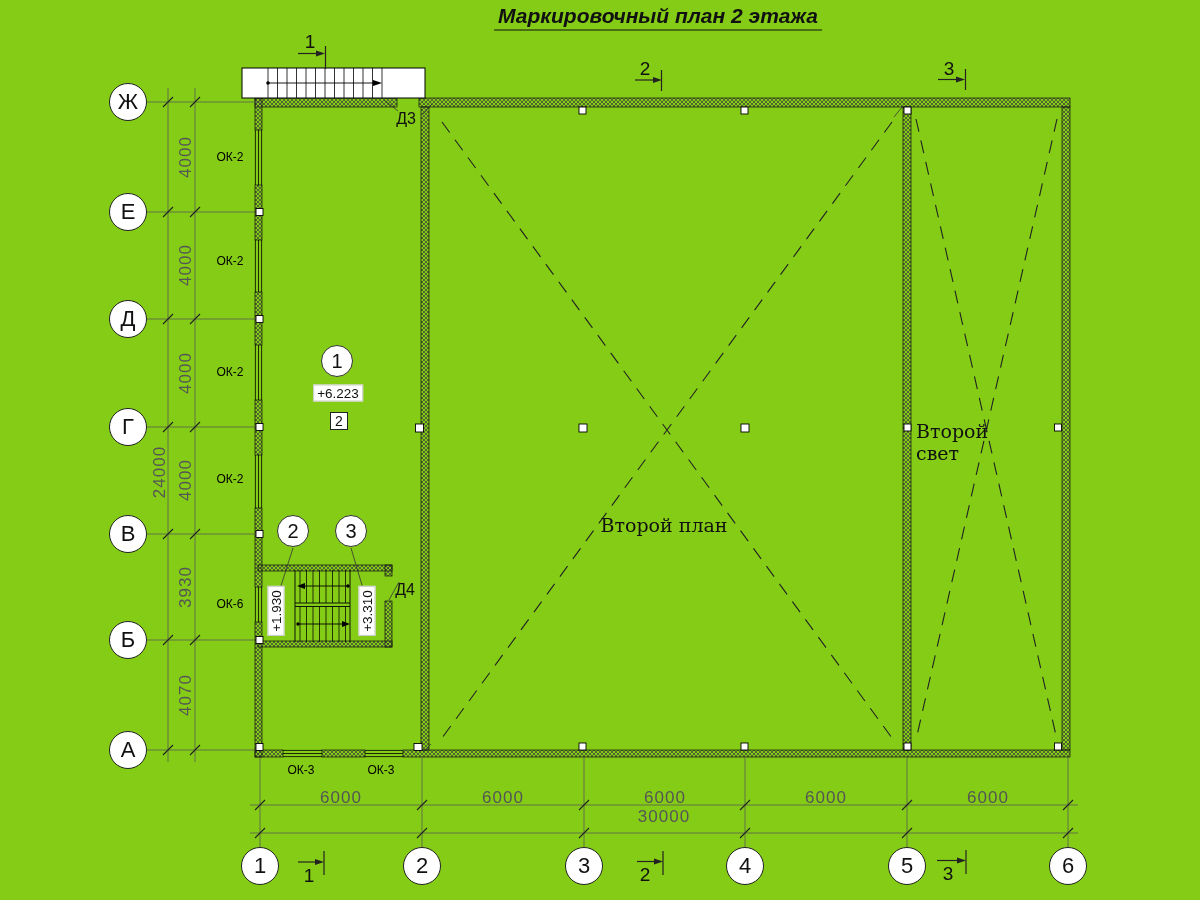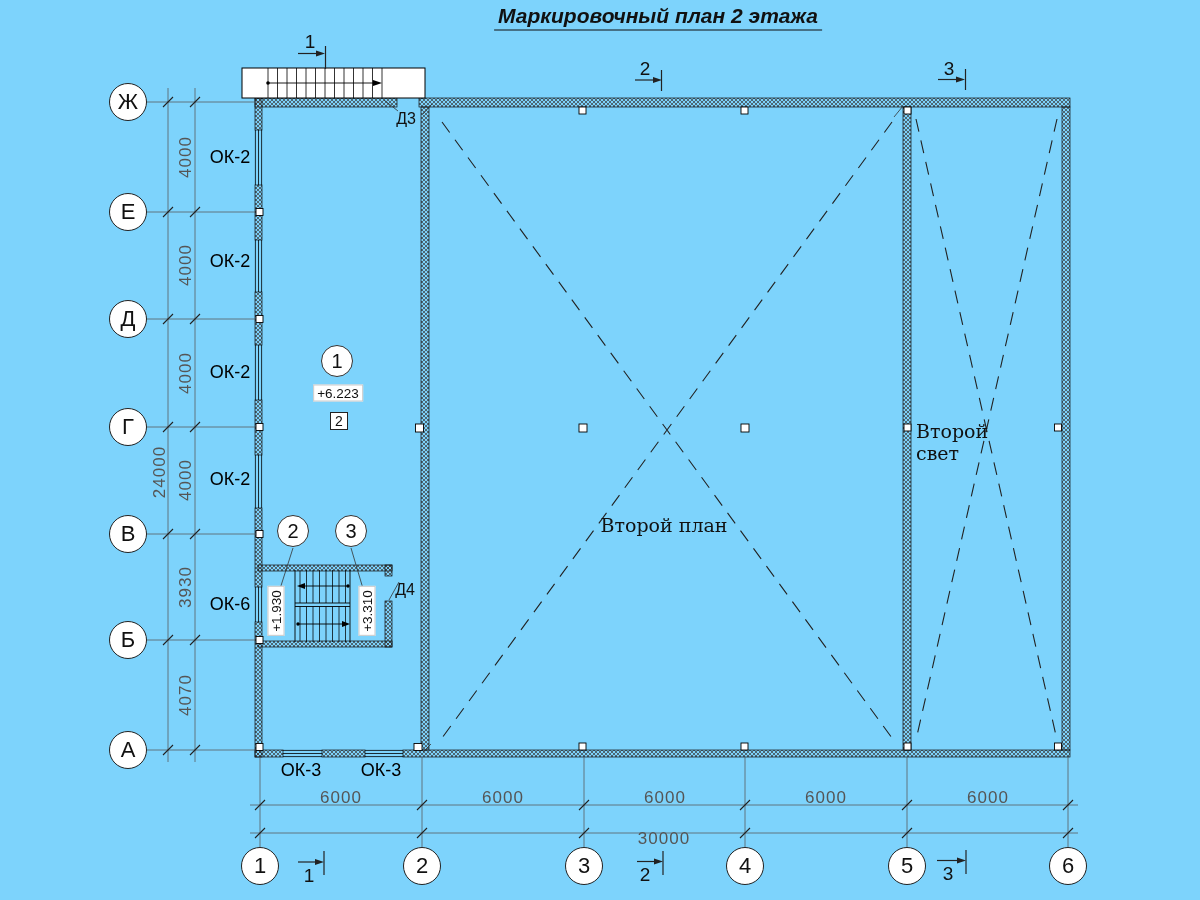--- a/index.html
+++ b/index.html
@@ -1,28 +1,28 @@
 <!DOCTYPE html>
 <html><head>
 <meta charset="utf-8">
 <style>
   html,body{margin:0;padding:0;background:#fff}
-  .sheet{position:relative;width:1200px;height:900px;background:#7dd3fc;
+  .sheet{position:relative;width:1200px;height:900px;background:#84cc16;
          font-family:"Liberation Sans",sans-serif;color:#111;overflow:hidden}
   .abs{position:absolute}
   .ctr{transform:translate(-50%,-50%)}
   .vert{transform:translate(-50%,-50%) rotate(-90deg)}
   .title{font-size:21px;font-weight:bold;font-style:italic;border-bottom:1.6px solid #111;
          padding:0 4px 2px;white-space:nowrap}
   .axis-circle{width:38px;height:38px;border:1.2px solid #222;border-radius:50%;
          display:flex;align-items:center;justify-content:center;font-size:22px;background:#fff;box-sizing:border-box}
   .mark-circle{width:32px;height:32px;border:1px solid #333;border-radius:50%;
          display:flex;align-items:center;justify-content:center;font-size:20px;background:#fff;box-sizing:border-box}
   .dim{font-size:17px;color:#555;letter-spacing:1px;white-space:nowrap}
-  .win-label{font-size:18px;color:#000;white-space:nowrap}
+  .win-label{font-size:12px;color:#000;white-space:nowrap}
   .door-label{font-size:16px;white-space:nowrap}
   .elev{font-size:13.5px;background:#fff;border:1px solid #c9c9c9;padding:0 3px;white-space:nowrap}
   .type-box{width:18px;height:18px;border:1.2px solid #222;display:flex;align-items:center;
          justify-content:center;font-size:14px;background:#fff;box-sizing:border-box}
   .sec{font-size:19px;white-space:nowrap}
   .serif{font-family:"DejaVu Serif",serif;font-size:19px;white-space:nowrap;line-height:22px}
 </style>
 </head>
 <body>
 
@@ -183,21 +183,21 @@
   <div class="abs vert dim" style="left:186px;top:480px">4000</div>
   <div class="abs vert dim" style="left:186px;top:587px">3930</div>
   <div class="abs vert dim" style="left:186px;top:695px">4070</div>
   <div class="abs vert dim" style="left:160px;top:472px">24000</div>
 
   <div class="abs ctr dim" style="left:341px;top:798px">6000</div>
   <div class="abs ctr dim" style="left:503px;top:798px">6000</div>
   <div class="abs ctr dim" style="left:665px;top:798px">6000</div>
   <div class="abs ctr dim" style="left:826px;top:798px">6000</div>
   <div class="abs ctr dim" style="left:988px;top:798px">6000</div>
-  <div class="abs ctr dim" style="left:664px;top:839px">30000</div>
+  <div class="abs ctr dim" style="left:664px;top:817px">30000</div>
 
   <div class="abs ctr win-label" style="left:230px;top:157px">ОК-2</div>
   <div class="abs ctr win-label" style="left:230px;top:261px">ОК-2</div>
   <div class="abs ctr win-label" style="left:230px;top:372px">ОК-2</div>
   <div class="abs ctr win-label" style="left:230px;top:479px">ОК-2</div>
   <div class="abs ctr win-label" style="left:230px;top:604px">ОК-6</div>
   <div class="abs ctr win-label" style="left:301px;top:770px">ОК-3</div>
   <div class="abs ctr win-label" style="left:381px;top:770px">ОК-3</div>
 
   <div class="abs ctr door-label" style="left:406px;top:119px">Д3</div>

